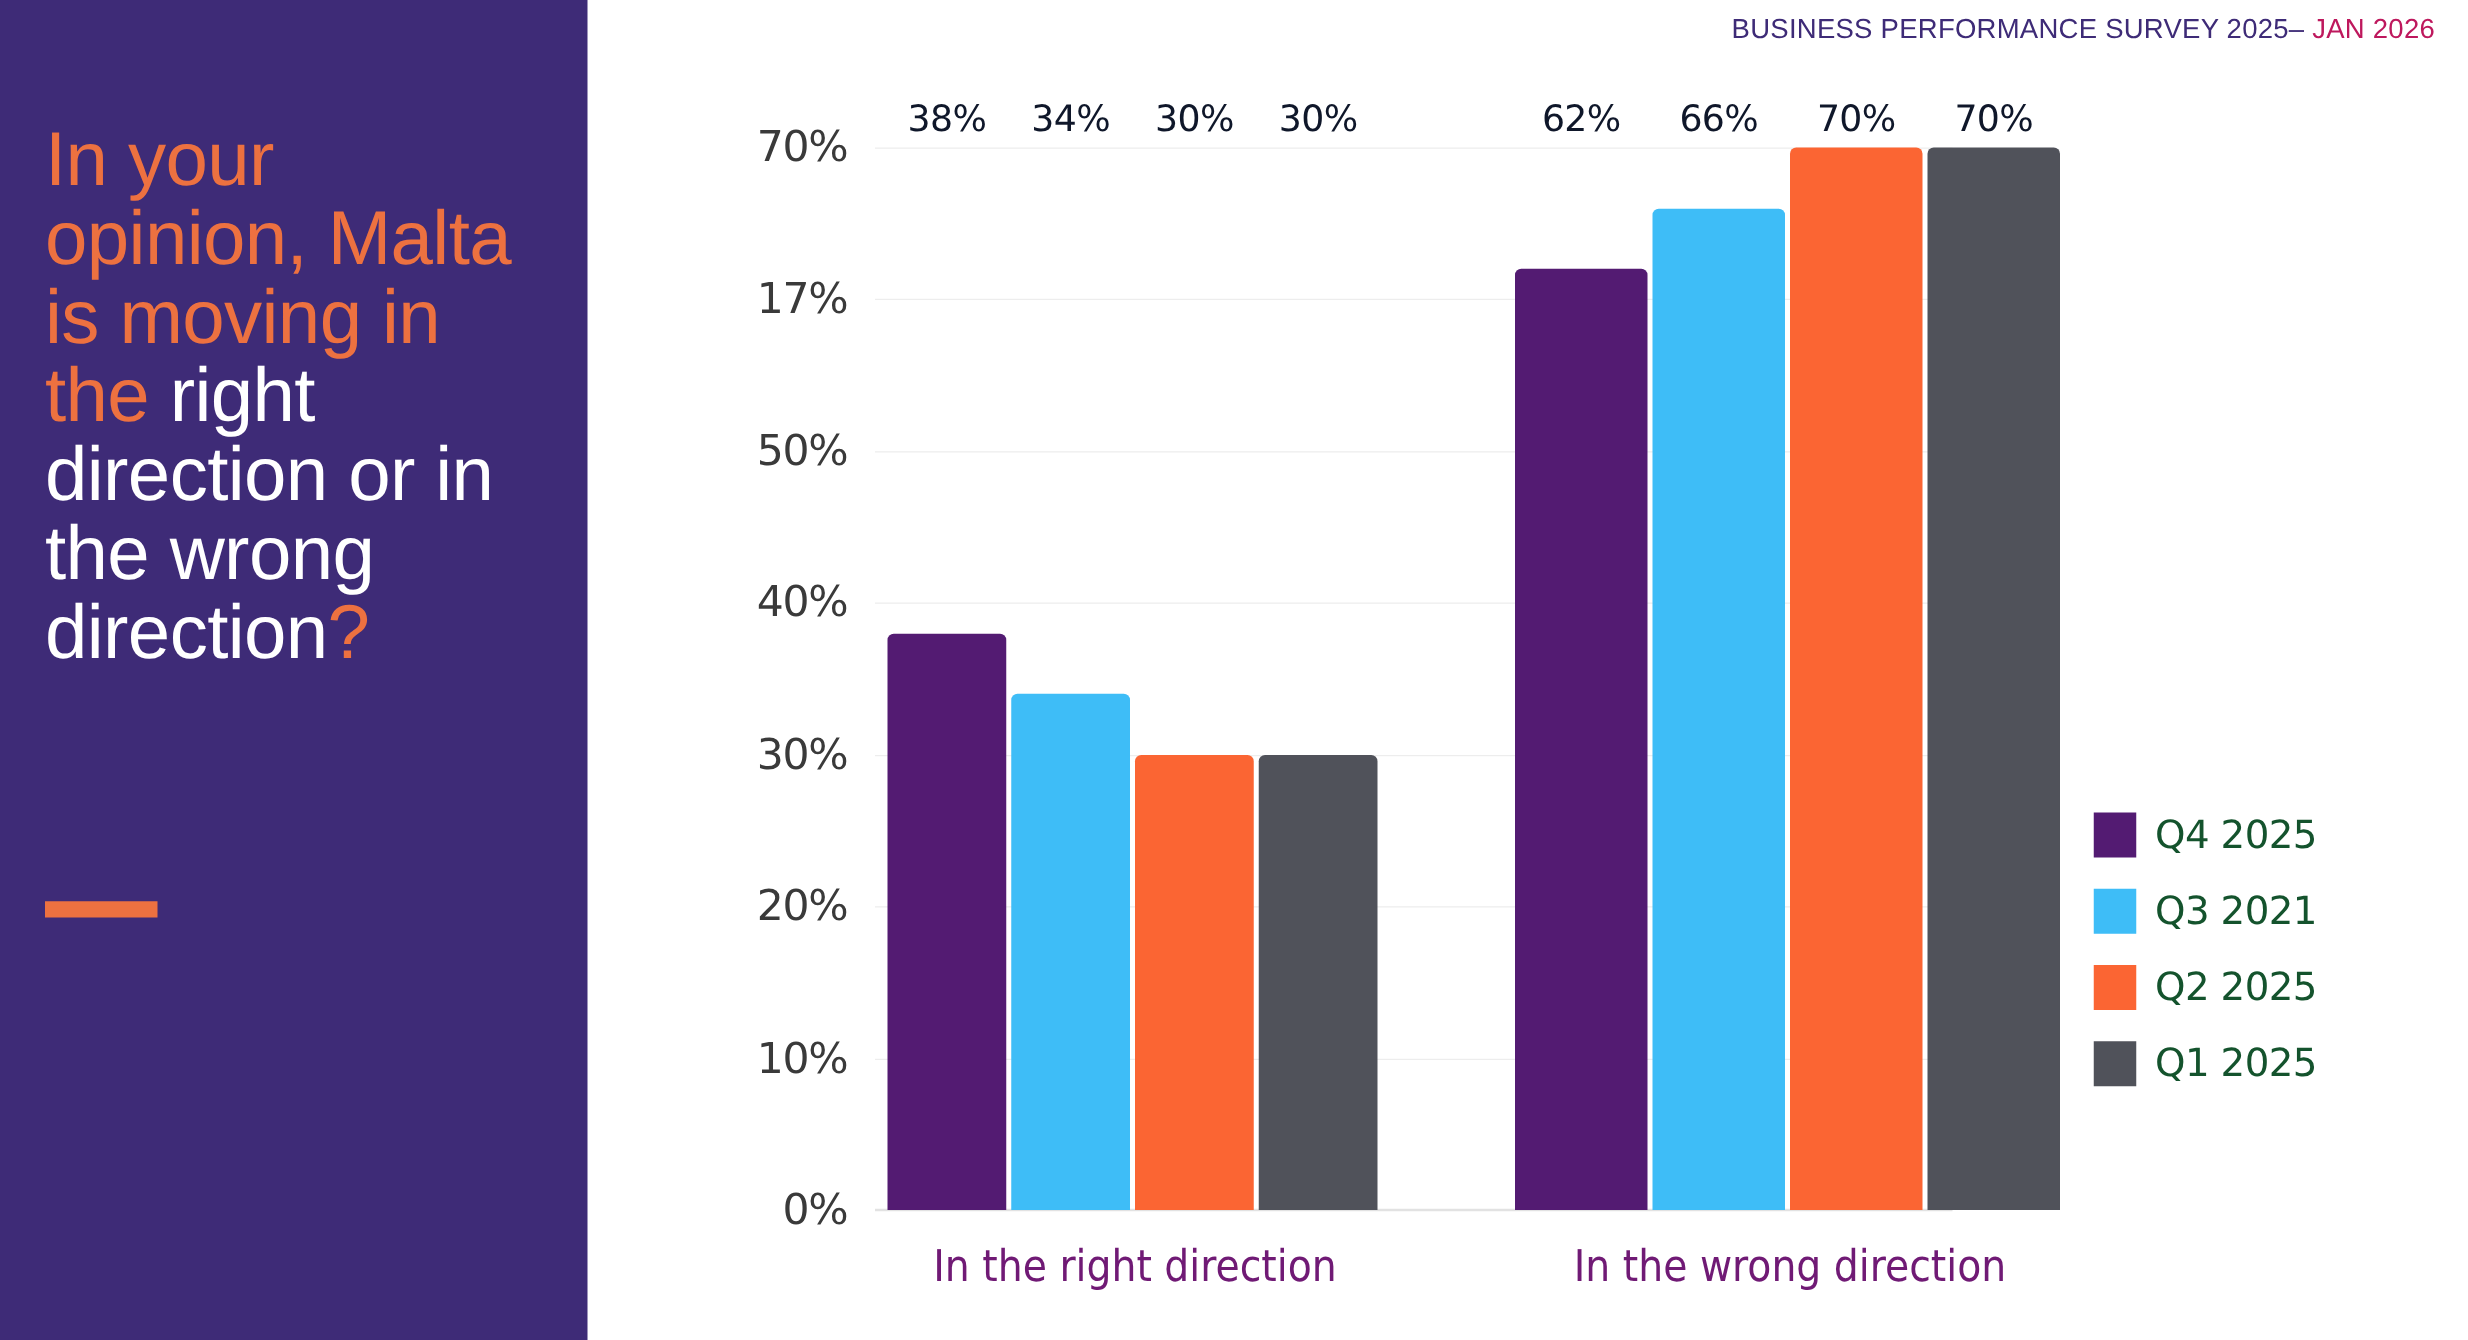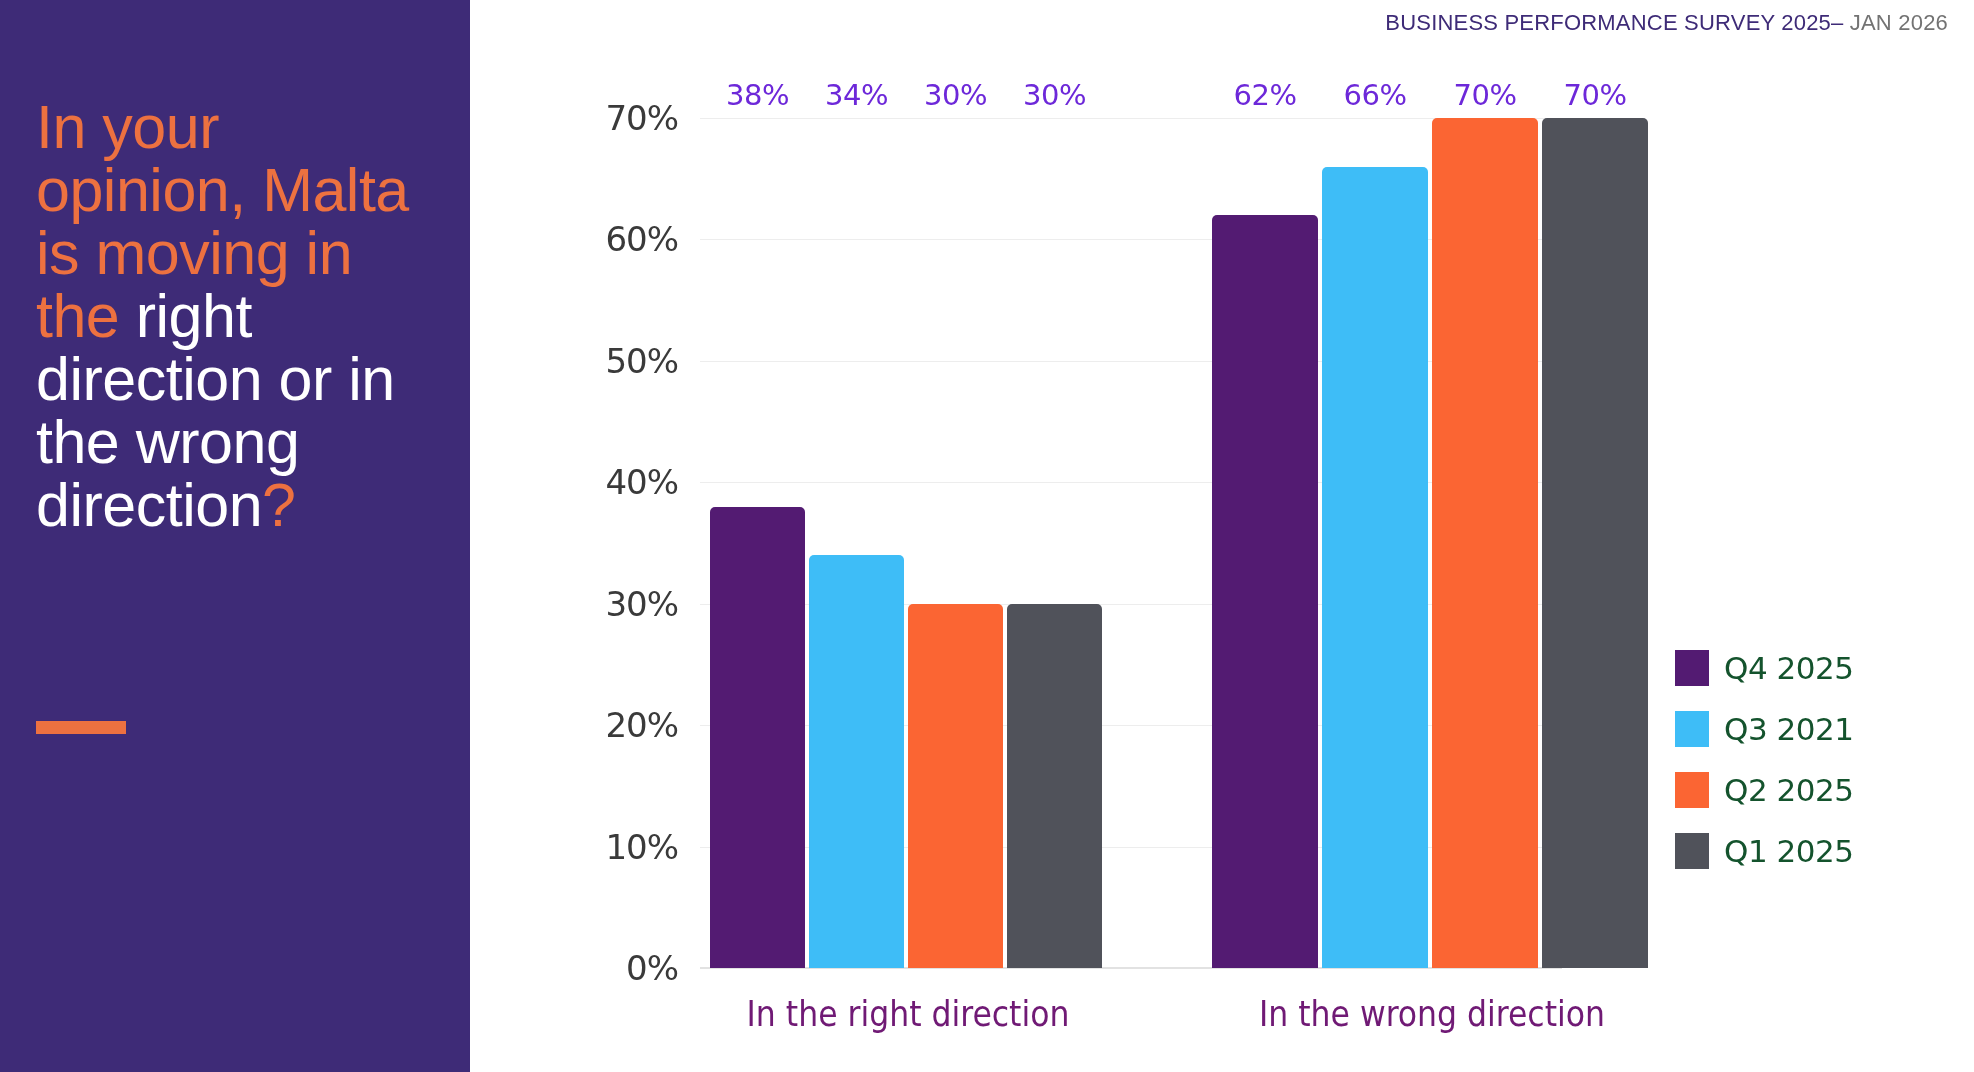--- a/index.html
+++ b/index.html
@@ -39,21 +39,21 @@
 
   
   #survey-header {
     position:absolute; right:26px; top:10px;
     font-size:22px;
     font-weight:400;
     color:#3E2B77;
     letter-spacing:0.2px;
     white-space:nowrap;
   }
-  #survey-header .period { color:#737373; }
+  #survey-header .period { color:#be185d; }
 
   
   #chart-area {
     position:absolute; left:470px; top:0;
     width:1504px; height:1072px;text-align:center;
   }
 
   
   #plot {
     position:absolute;
@@ -106,21 +106,21 @@
     width:100%;
     border-radius:5px 5px 0 0;
   }
   .bar-label {
     position:absolute;
     bottom:100%;
     left:50%;
     transform:translateX(-50%);
     margin-bottom:6px;
     font-size:29px;
-    color:#6d28d9;
+    color:#0f172a;
     white-space:nowrap;
     font-family:"DejaVu Sans", sans-serif;
     letter-spacing:-0.5px;
   }
 
   .xtick {
     position:absolute;
     top:calc(100% + 26px);
     left:50%;
     transform:translateX(-50%);
@@ -173,21 +173,21 @@
           <div class="gridline" style="top: 0px;"></div>
           <div class="gridline" style="top: 121.429px;"></div>
           <div class="gridline" style="top: 242.857px;"></div>
           <div class="gridline" style="top: 364.286px;"></div>
           <div class="gridline" style="top: 485.714px;"></div>
           <div class="gridline" style="top: 607.143px;"></div>
           <div class="gridline" style="top: 728.571px;"></div>
         </div>
       <div id="yticks">
           <div class="ytick" style="top: 0px;">70%</div>
-          <div class="ytick" style="top: 121.429px;">60%</div>
+          <div class="ytick" style="top: 121.429px;">17%</div>
           <div class="ytick" style="top: 242.857px;">50%</div>
           <div class="ytick" style="top: 364.286px;">40%</div>
           <div class="ytick" style="top: 485.714px;">30%</div>
           <div class="ytick" style="top: 607.143px;">20%</div>
           <div class="ytick" style="top: 728.571px;">10%</div>
           <div class="ytick" style="top: 850px;">0%</div>
         </div>
       <div class="axis-baseline"></div>
       <div class="bar-group" id="group-0">
           <div class="bar-wrap">

